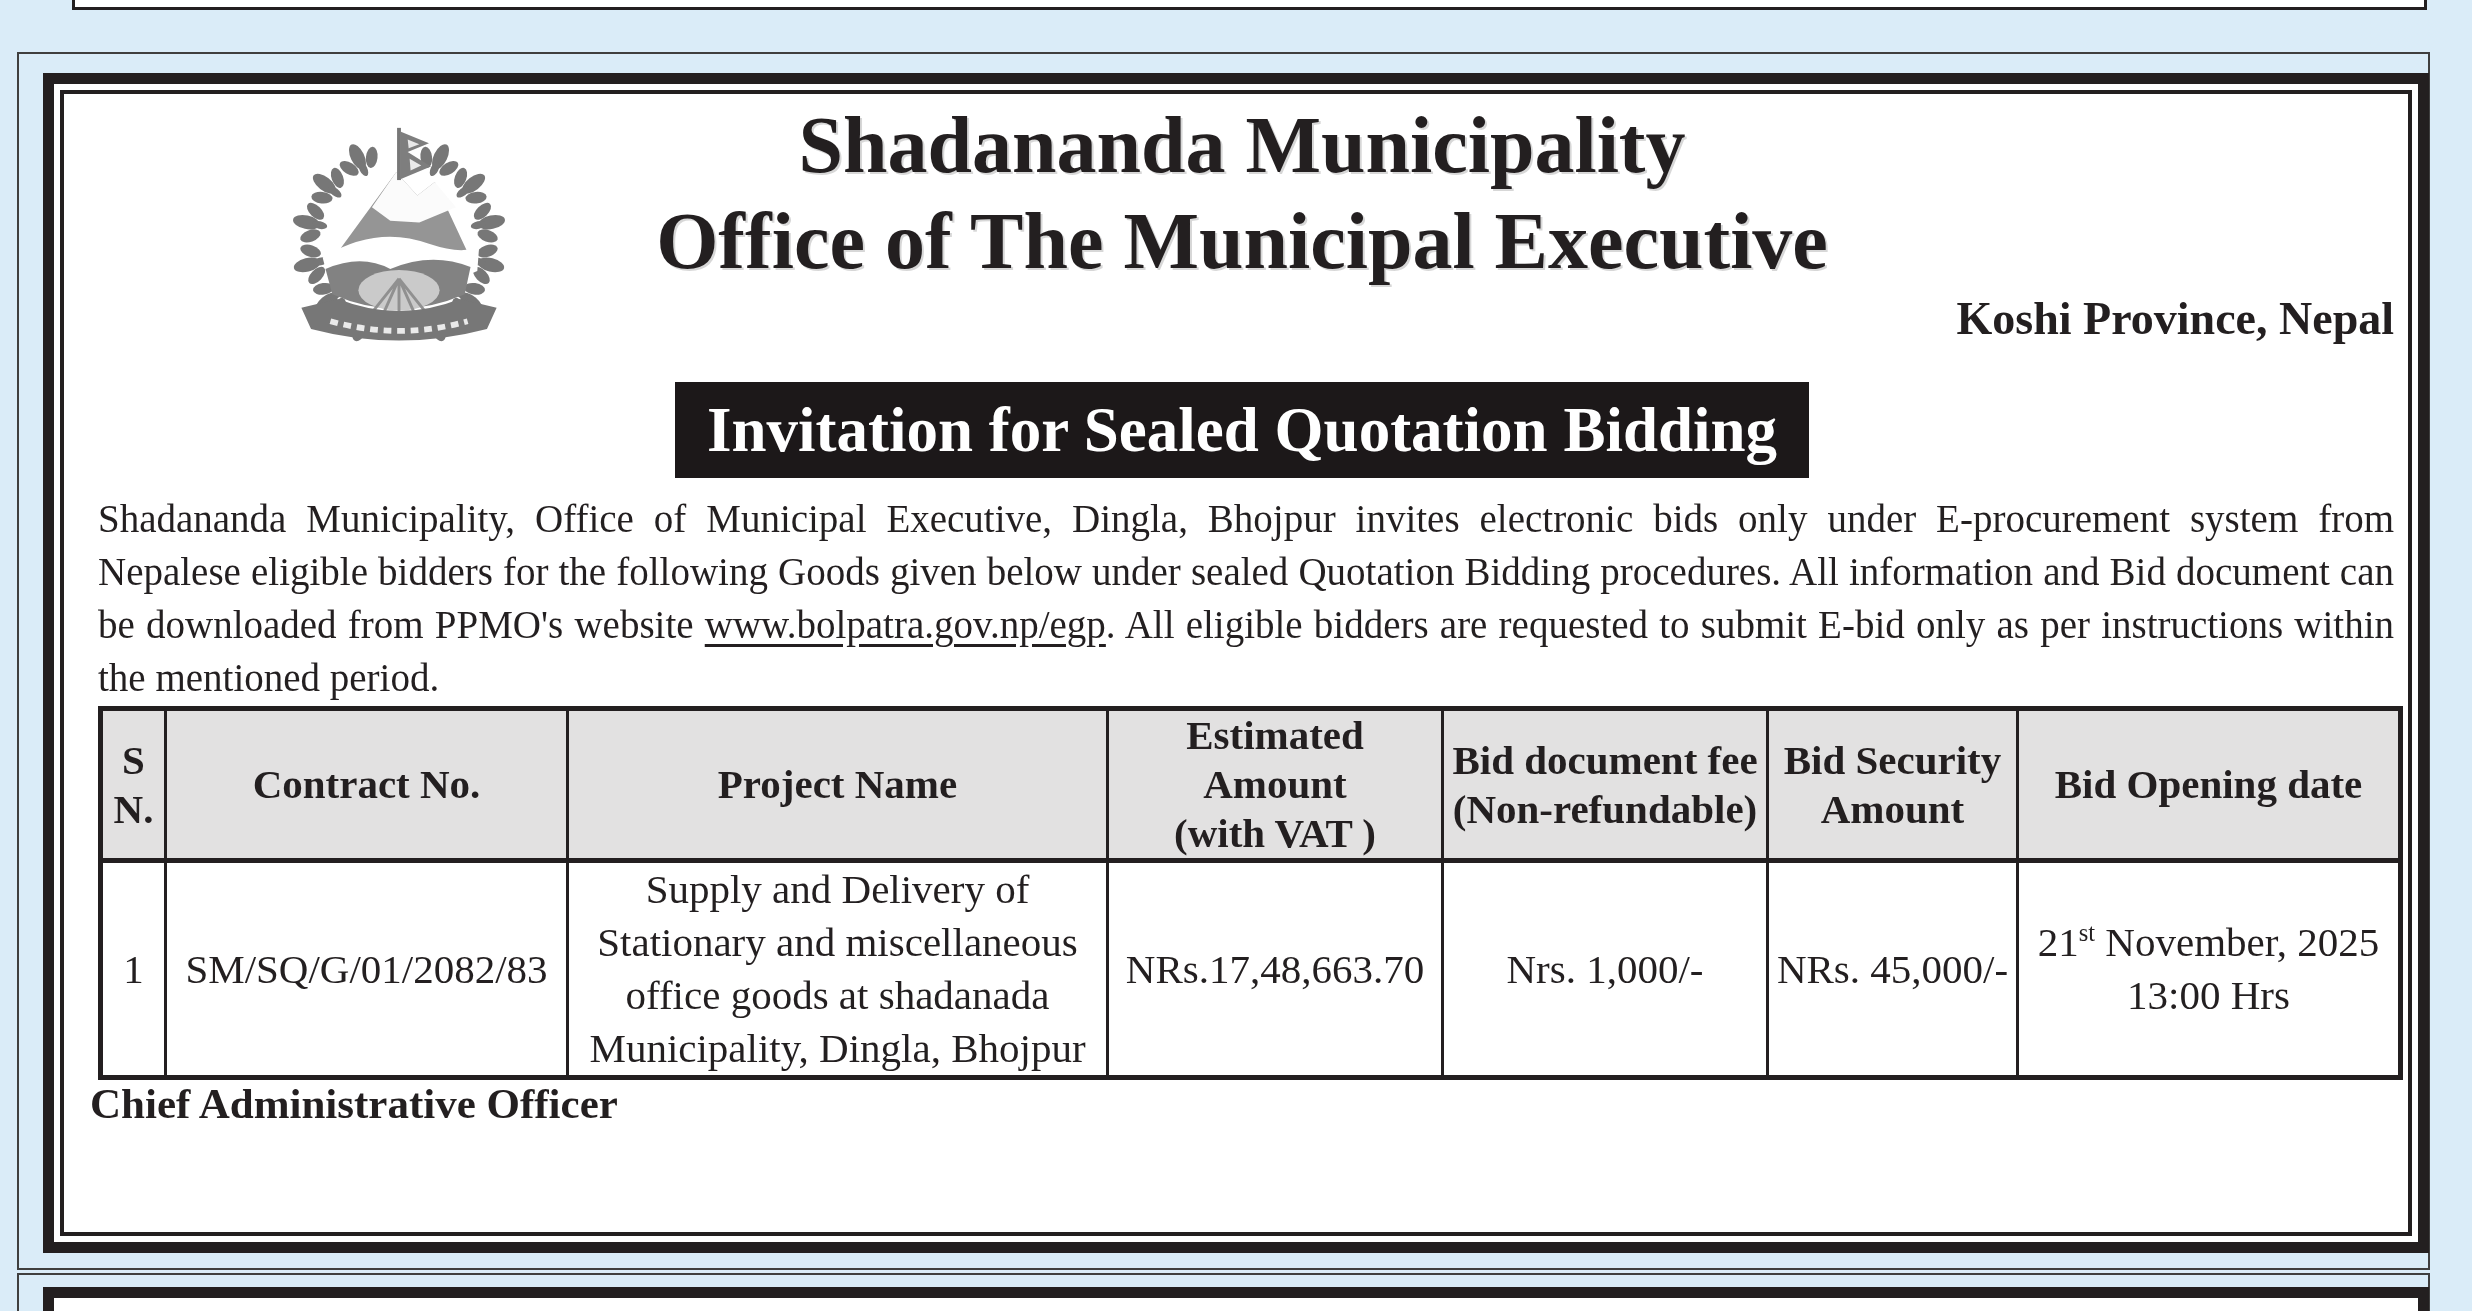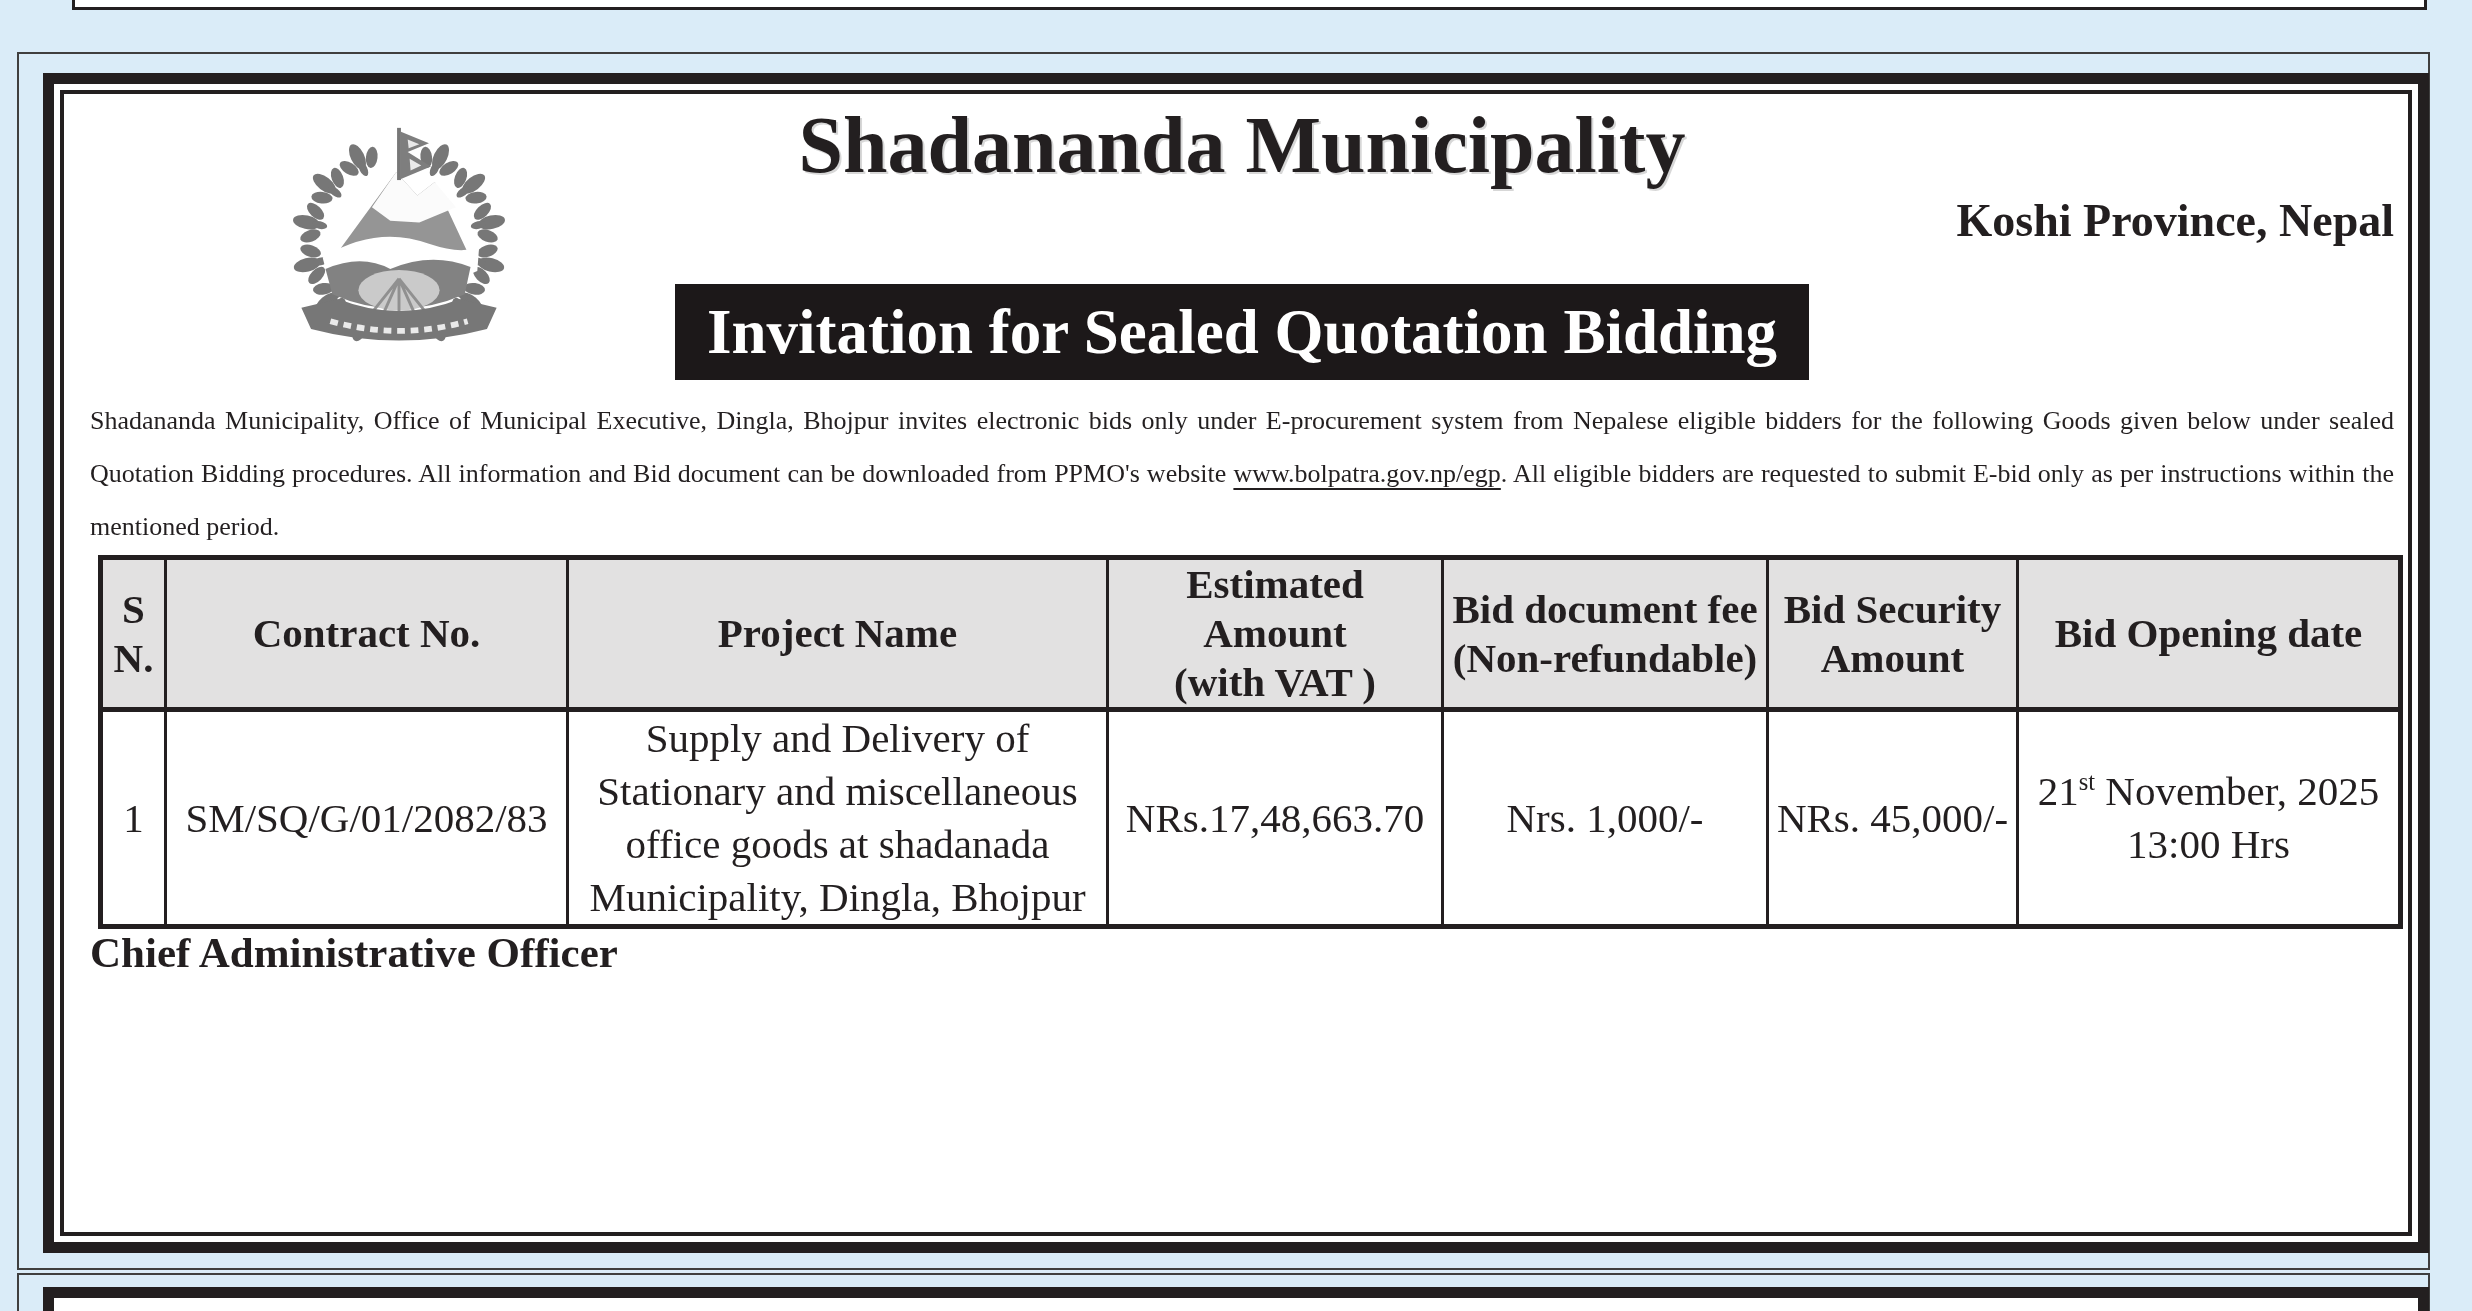--- a/index.html
+++ b/index.html
@@ -92,22 +92,22 @@
 
   .pub-date {
     margin-top: 24px;
     font-size: 44px;
     line-height: 50px;
     font-weight: bold;
   }
   .pub-date sup, .opening sup { font-size: 60%; line-height: 0; }
 
   .intro {
-    margin: 14px 0 0 0;
-    font-size: 26px;
+    margin: 14px 0 0 8px;
+    font-size: 39px;
     line-height: 53px;
     text-align: justify;
   }
   .intro .url { text-decoration: underline; text-underline-offset: 6px; }
 
   table.bid-table {
     margin: 2px 0 0 8px;
     border-collapse: collapse;
     width: 2300px;
     table-layout: fixed;
@@ -202,20 +202,21 @@
             <ellipse cx="131" cy="172" rx="42" ry="21" fill="#c7c7c7"></ellipse>
             <path d="M131,160 L96,204 M131,160 L131,208 M131,160 L166,204 M131,160 L110,207 M131,160 L152,207" stroke="#8a8a8a" stroke-width="3" fill="none"></path>
             <path d="M30,190 L68,181 Q131,206 194,181 L232,190 L222,212 Q131,236 40,212 Z" fill="#6f6f6f"></path>
             <path d="M60,204 Q131,224 202,204" stroke="#e9e9e9" stroke-width="6" stroke-dasharray="8 6" fill="none"></path>
             <path d="M131,4 L131,58" stroke="#6f6f6f" stroke-width="4"></path>
             <path d="M133,8 L162,20 L140,29 L164,44 L133,57 Z" fill="#777777"></path>
             <path d="M140,16 L152,21 L141,25 Z M142,36 L154,43 L143,48 Z" fill="#e8e8e8"></path>
           </svg>
 
           <h1 class="org-name">Shadananda Municipality</h1>
+          <h2 class="office-name">Office of The Municipal Executive</h2>
           <div class="addr2">Koshi Province, Nepal</div>
 
           <div class="banner-wrap">
             <span class="banner">Invitation for Sealed Quotation Bidding</span>
           </div>
 
 
           <p class="intro"><span>Shadananda Municipality, Office of Municipal Executive, Dingla, Bhojpur invites electronic bids only under E-procurement system from Nepalese eligible bidders for the following Goods given below under sealed Quotation Bidding procedures. All information and Bid document can be downloaded from PPMO's website </span><span class="url">www.bolpatra.gov.np/egp</span><span>. All eligible bidders are requested to submit E-bid only as per instructions within the mentioned period.</span></p>
 
           <table class="bid-table">

